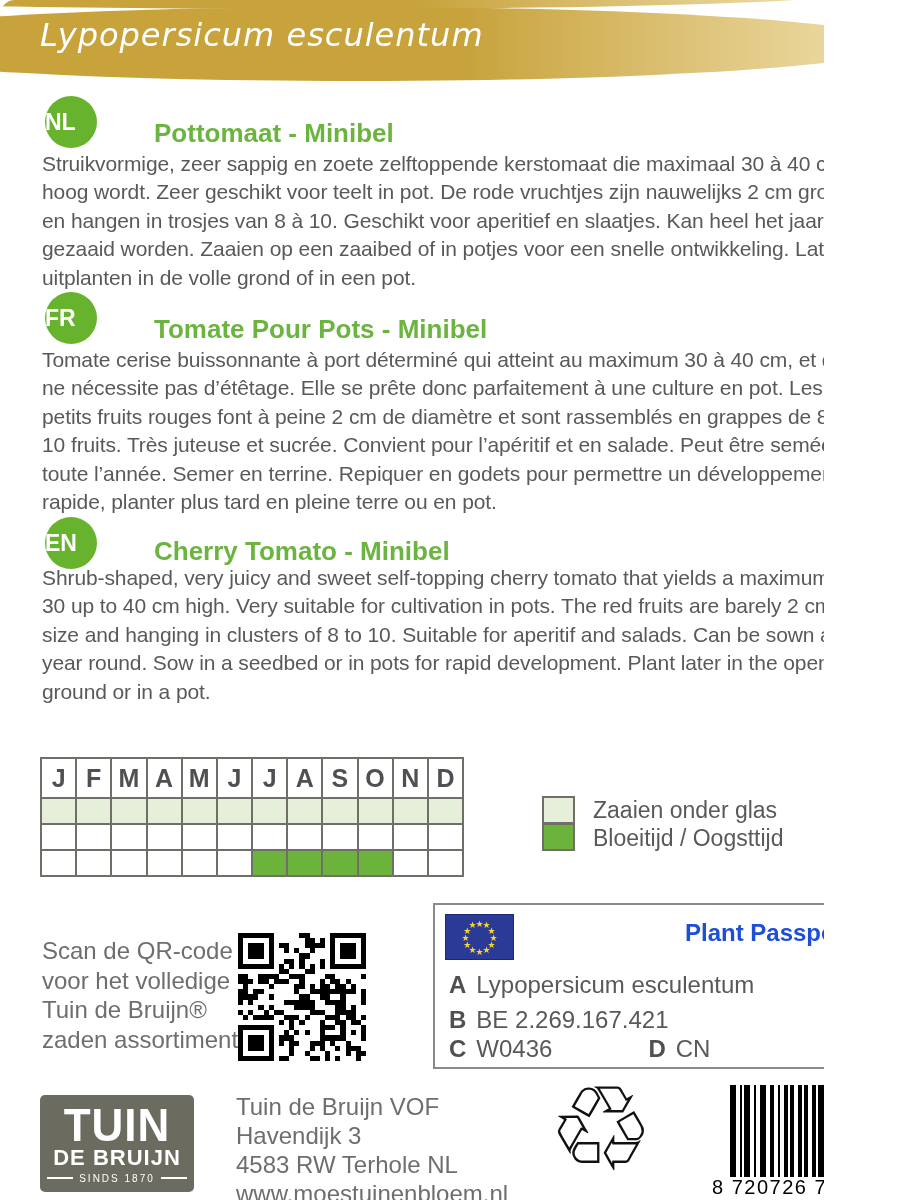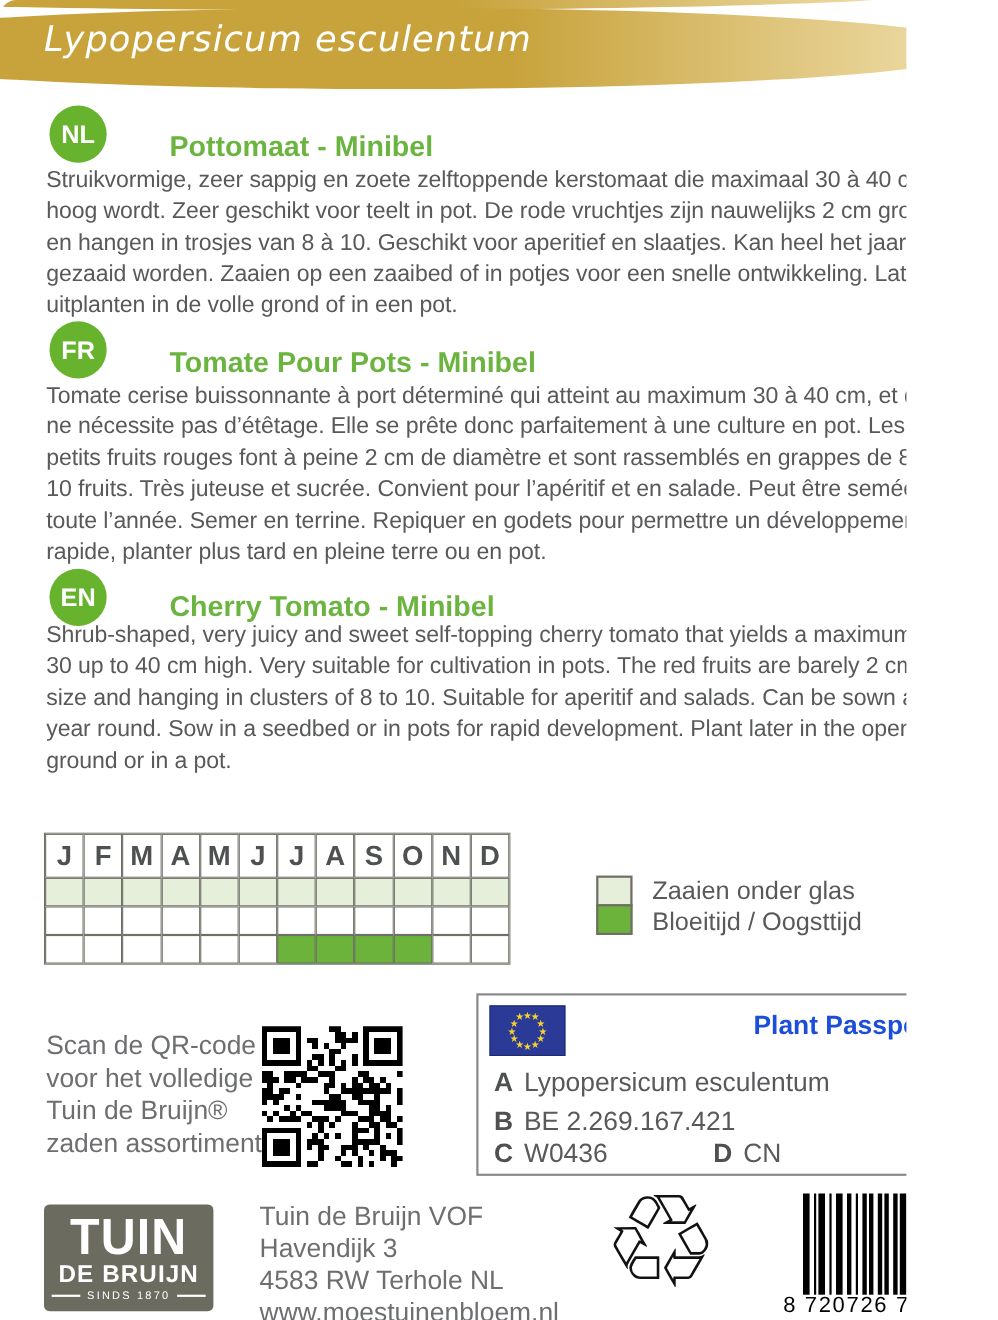--- a/index.html
+++ b/index.html
@@ -6,37 +6,37 @@
   .page{position:relative;width:824px;height:1200px;background:#ffffff;overflow:hidden;
         font-family:"Liberation Sans",sans-serif;color:#58595b;border-radius:15px;}
 
   
   .banner{position:absolute;top:0;left:0;width:907px;height:88px;}
   .banner-title{position:absolute;top:16px;left:40px;font-family:"DejaVu Sans",sans-serif;
         font-style:italic;font-size:32px;color:#ffffff;letter-spacing:1px;}
 
   
   .badge{position:absolute;left:45px;width:52px;height:52px;border-radius:50%;
-        background:#68b32e;display:flex;align-items:center;justify-content:center;}
+        background:#68b32e;display:flex;align-items:center;}
   .badge span{color:#ffffff;font-weight:bold;font-size:23px;}
   .heading{position:absolute;left:154px;margin:0;font-size:26px;font-weight:600;color:#6cb440;}
   .body-par{position:absolute;left:42px;width:824px;margin:0;font-size:21px;line-height:28.4px;
         color:#58595b;letter-spacing:-0.1px;}
 
   
   .calendar{position:absolute;left:40px;top:757px;width:424px;display:grid;
         grid-template-columns:repeat(12,1fr);grid-template-rows:40px 26px 26px 26px;
         border:1px solid #6f6f68;box-sizing:border-box;}
   .cal-cell{border:1px solid #6f6f68;background:#ffffff;}
   .cal-head{display:flex;align-items:center;justify-content:center;font-weight:bold;
         font-size:25px;color:#4f5050;}
 
   
   .legend{position:absolute;left:542px;top:796px;}
-  .legend-item{display:flex;align-items:flex-start;height:28px;}
+  .legend-item{display:flex;align-items:center;height:28px;}
   .legend-swatch{width:33px;height:28px;box-sizing:border-box;border:2px solid #6f6f68;
         margin-right:18px;flex:none;}
   .legend-item + .legend-item .legend-swatch{margin-top:-2px;}
   .legend-label{font-size:23px;color:#58595b;white-space:nowrap;}
 
   
   .qr-caption{position:absolute;left:42px;top:936px;font-size:24px;line-height:29.5px;color:#6d6e70;}
   .qr-box{position:absolute;left:238px;top:933px;width:128px;height:128px;}
 
   

